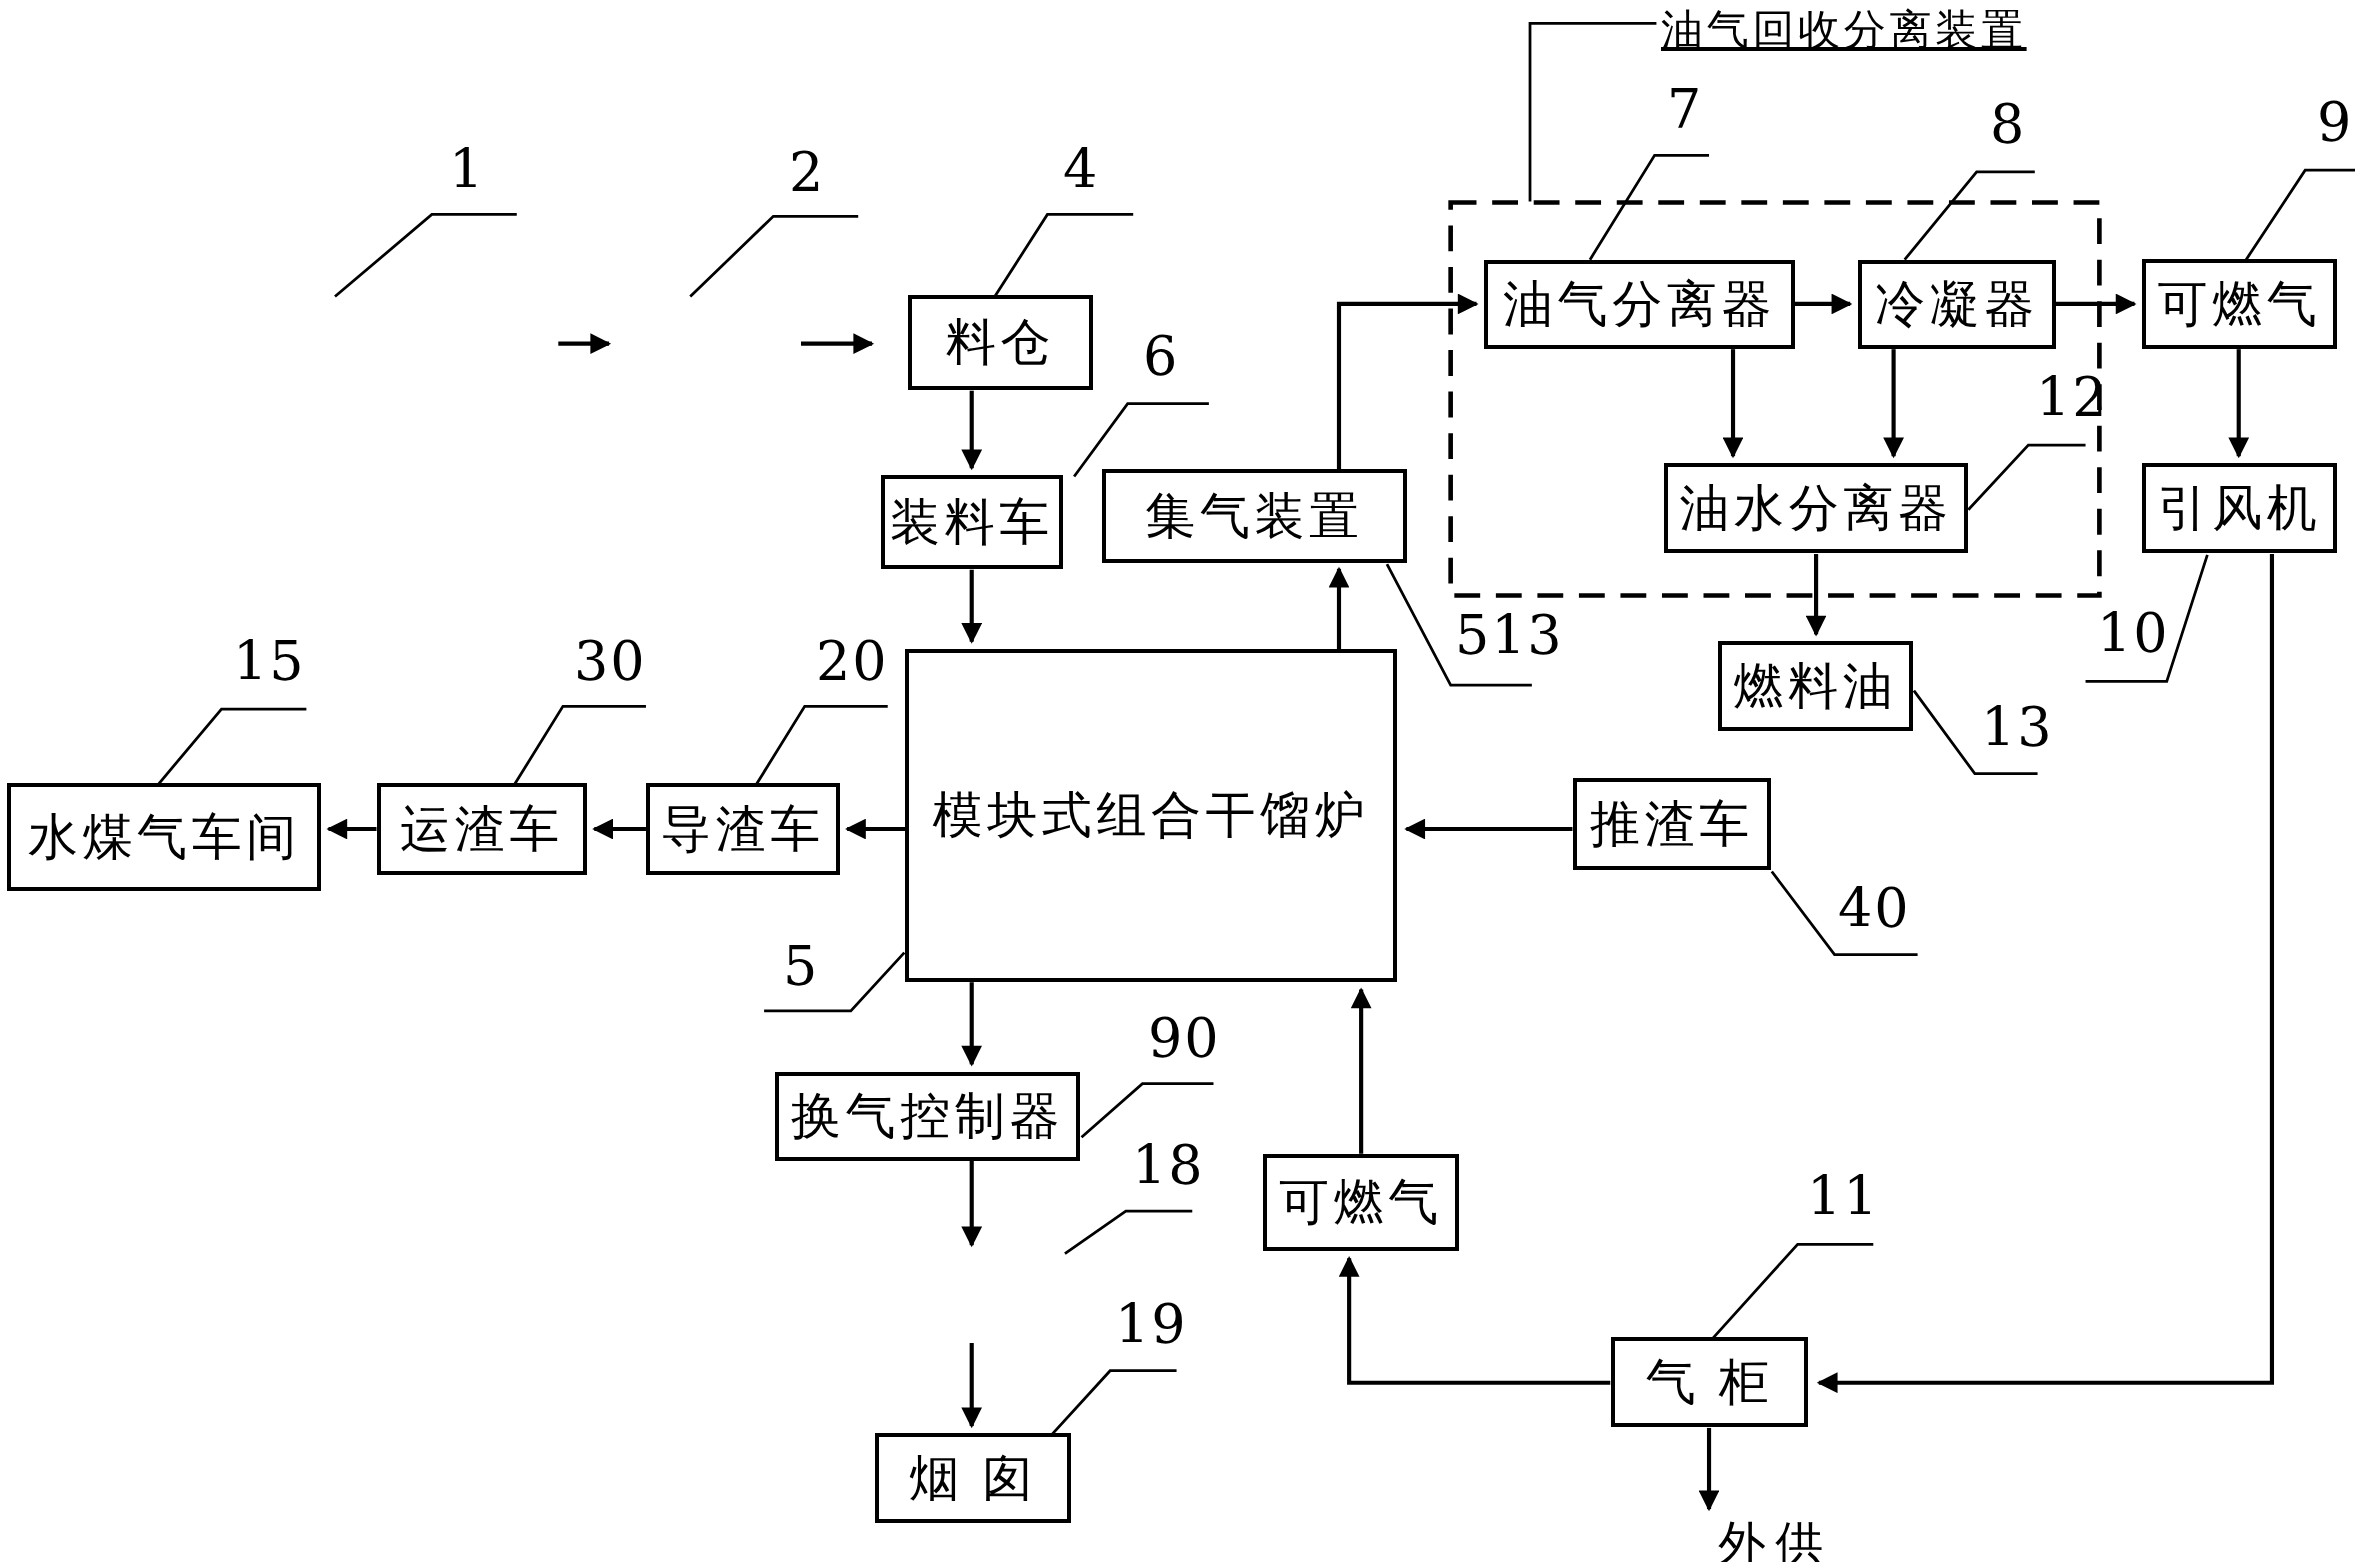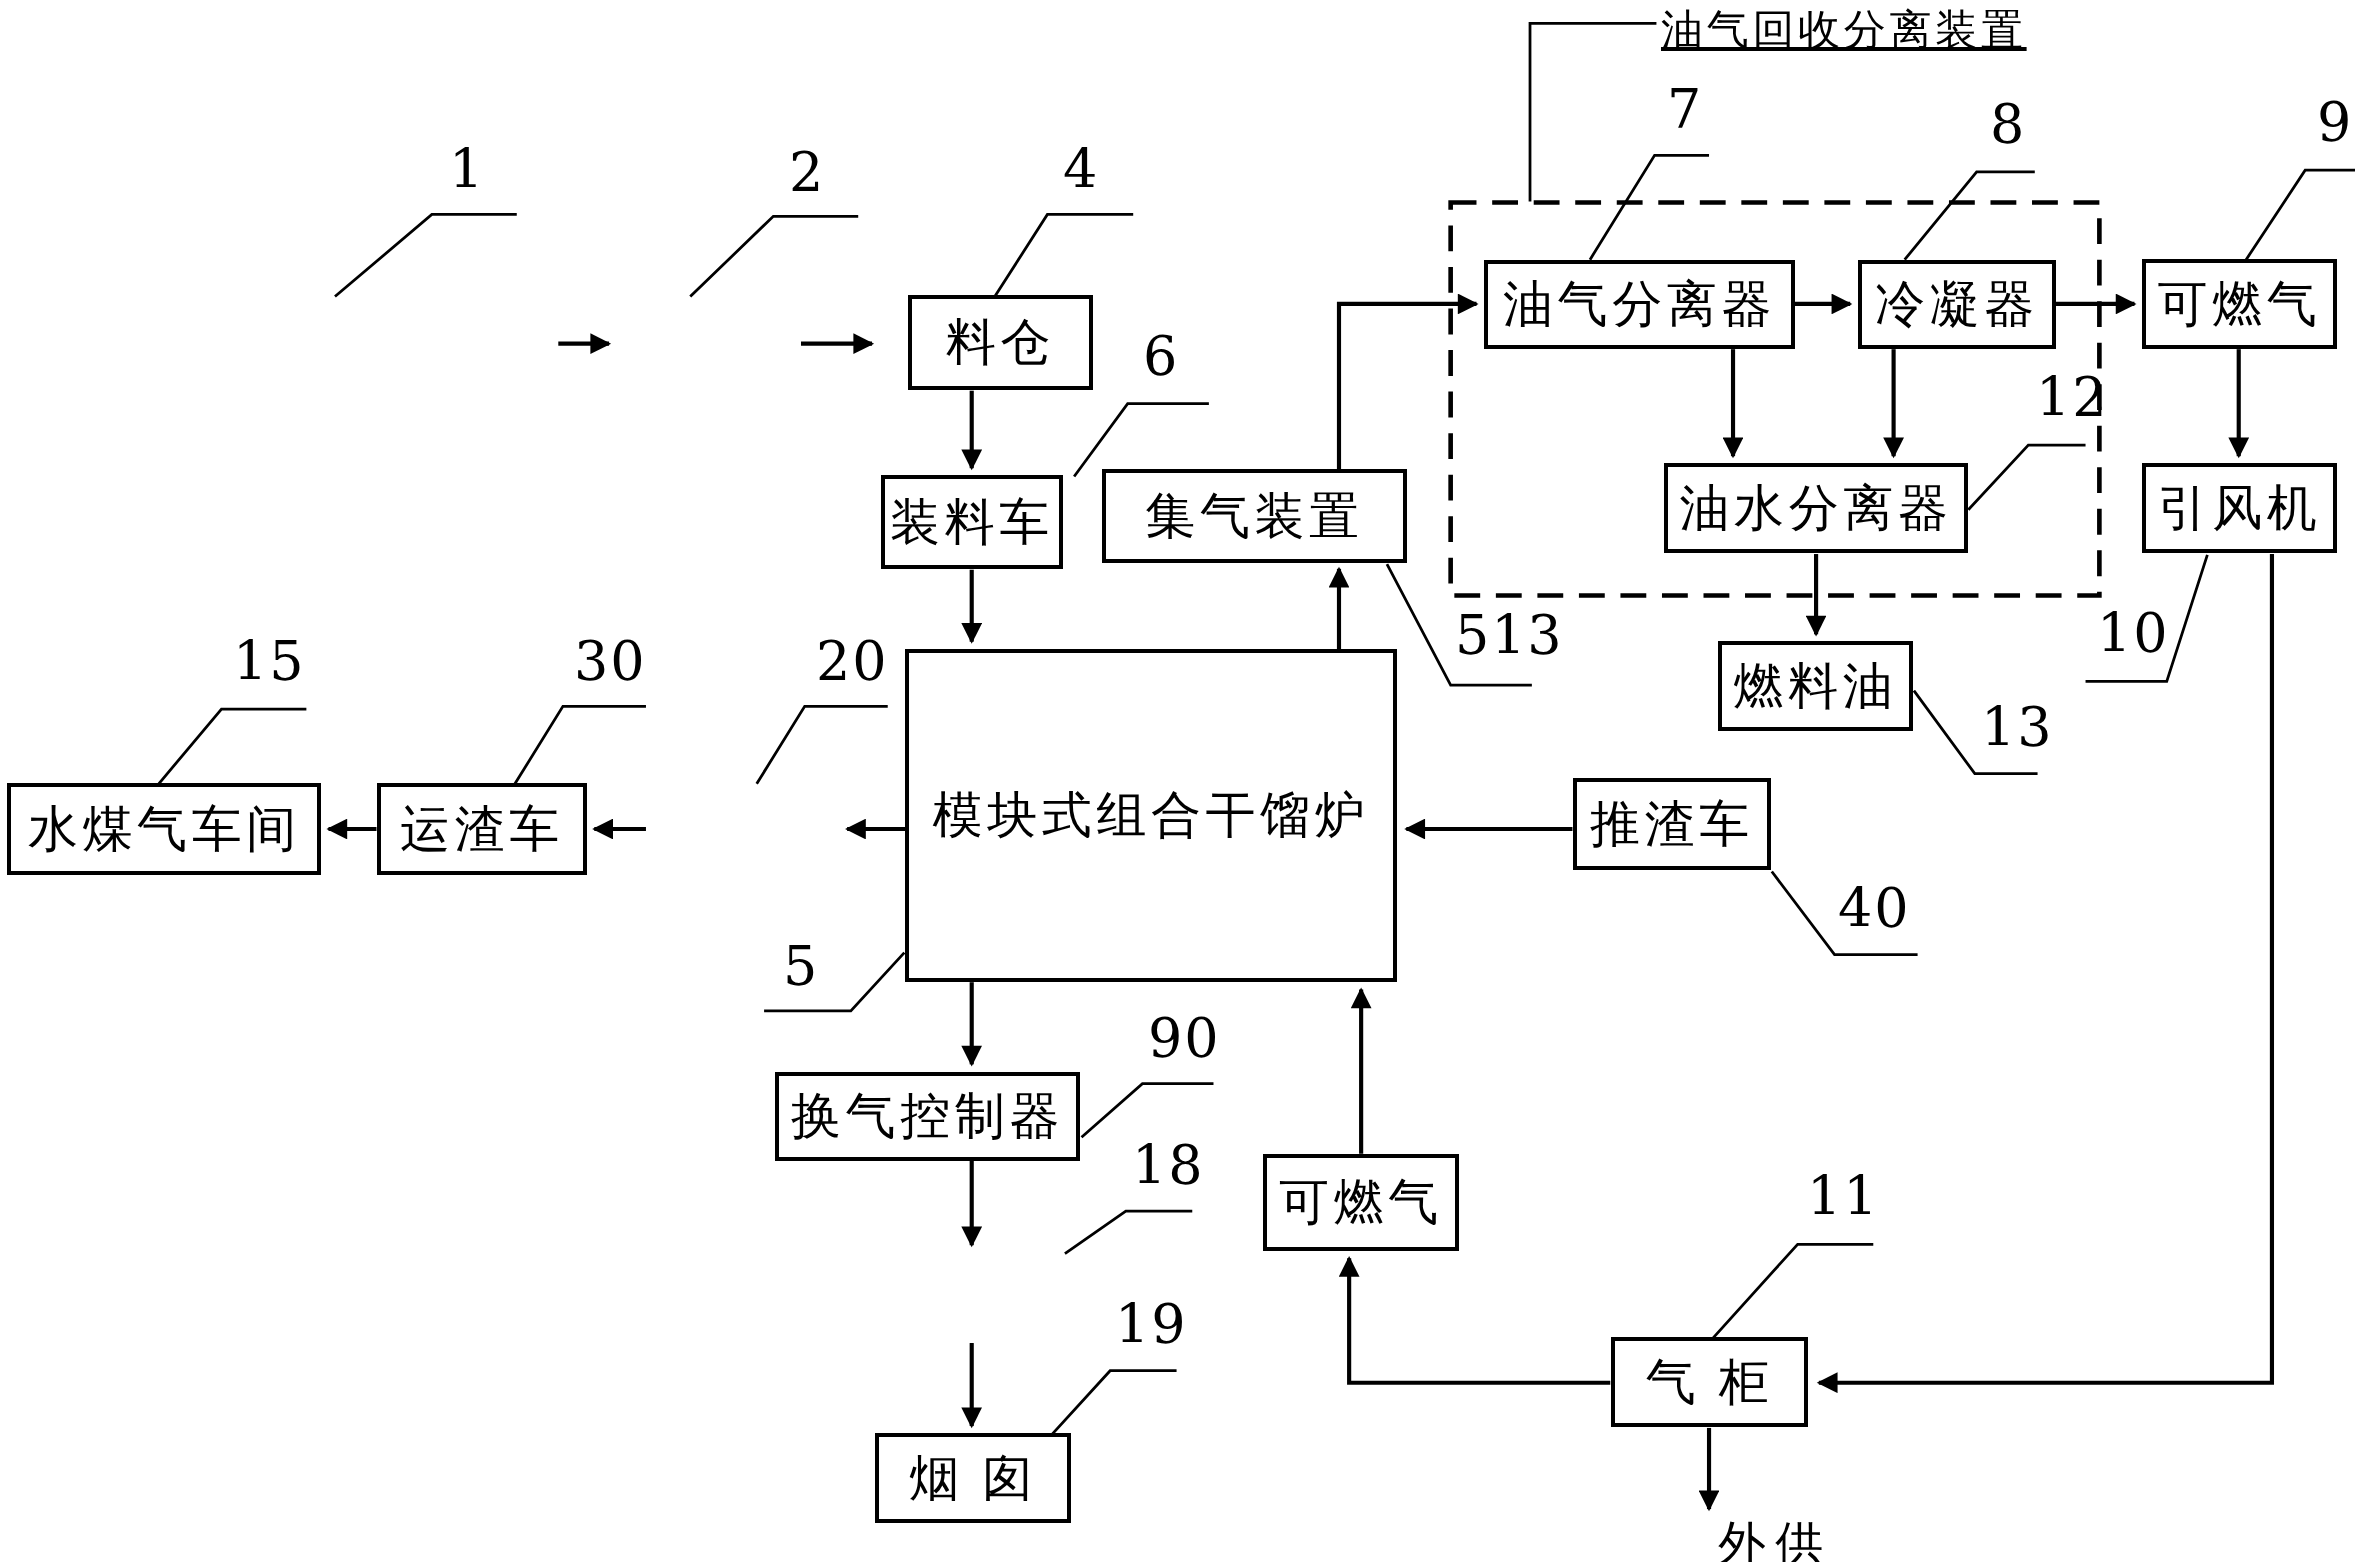--- a/index.html
+++ b/index.html
@@ -105,25 +105,28 @@
     </div>
   <div class="node" style="left:2142px;top:463px;width:195px;height:90px">
       <span>引风机</span>
     </div>
   <div class="node" style="left:1664px;top:463px;width:304px;height:90px">
       <span>油水分离器</span>
     </div>
   <div class="node" style="left:1718px;top:641px;width:195px;height:90px">
       <span>燃料油</span>
     </div>
-  <div class="node" style="left:7.4px;top:783px;width:314px;height:92px">
+  <div class="node" style="left:7.4px;top:783px;width:314px;height:108px">
       <span>水煤气车间</span>
     </div>
   <div class="node" style="left:377px;top:783px;width:210px;height:92px">
       <span>运渣车</span>
+    </div>
+  <div class="node" style="left:646px;top:783px;width:194px;height:92px">
+      <span>导渣车</span>
     </div>
   <div class="node" style="left:1573px;top:778px;width:198px;height:92px">
       <span>推渣车</span>
     </div>
   <div class="node" style="left:775px;top:1072px;width:305px;height:89px">
       <span>换气控制器</span>
     </div>
   <div class="node" style="left:875px;top:1433px;width:196px;height:90px">
       <span>烟 囱</span>
     </div>

